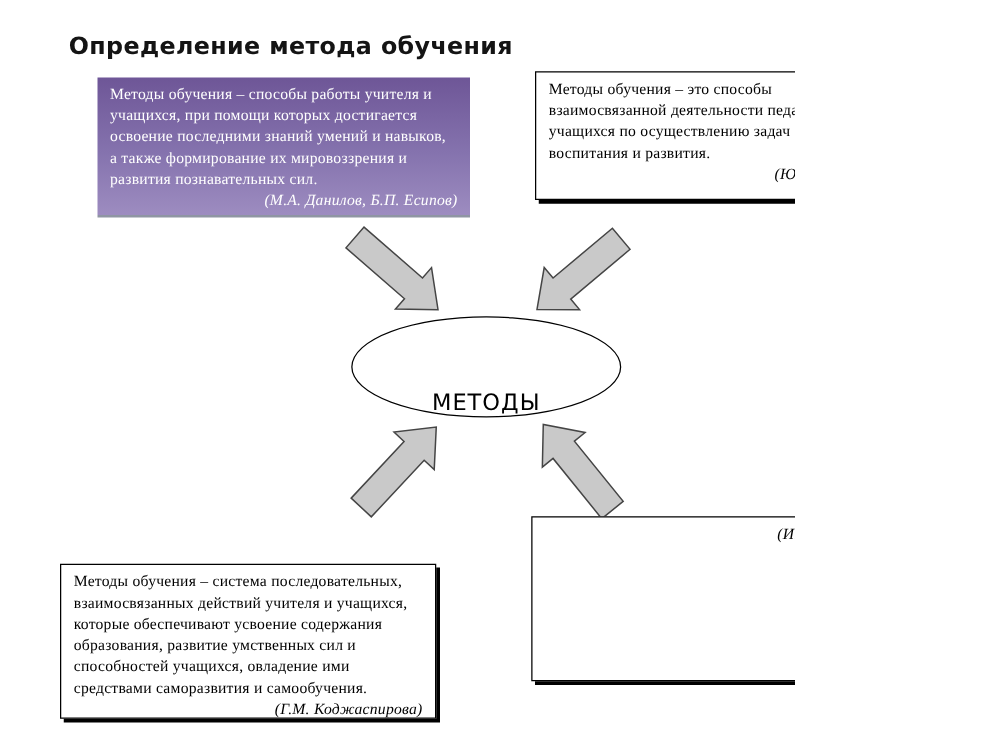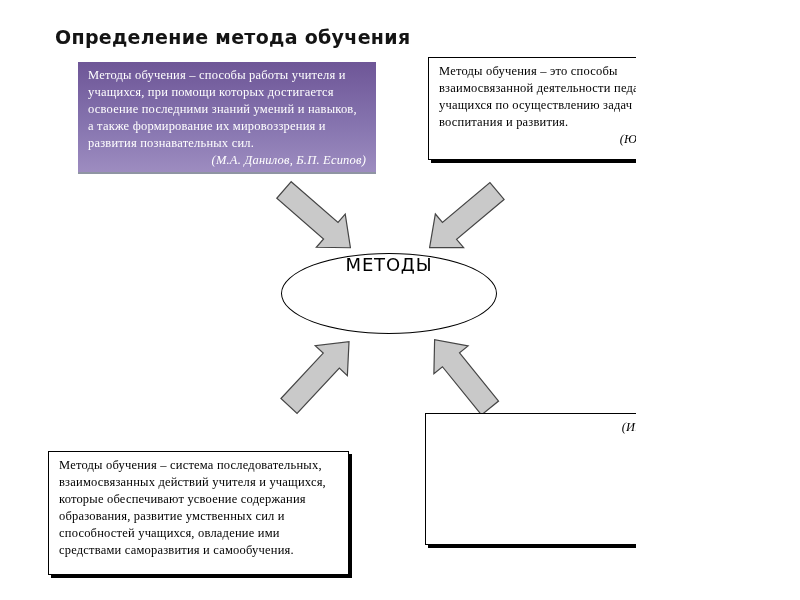--- a/index.html
+++ b/index.html
@@ -50,21 +50,21 @@
   .ellipse {
     position: absolute;
     left: 281px; top: 253px; width: 216px; height: 81px;
     box-sizing: border-box;
     border: 1px solid #000000;
     border-radius: 50%;
     background: #ffffff;
     display: flex;
     flex-direction: column;
     align-items: center;
-    justify-content: flex-start;
+    justify-content: flex-end;
     font-family: "DejaVu Sans", "Liberation Sans", sans-serif;
     font-size: 18px;
     line-height: 21px;
     letter-spacing: 0.8px;
     color: #000000;
     z-index: 2;
   }
   .arrows {
     position: absolute;
     left: 0; top: 0;
@@ -121,19 +121,20 @@
     <div>МЕТОДЫ</div>
   </div>
 
   <div class="defbox white" id="box-bl">
     <div class="deftext">Методы обучения – система последовательных,
 взаимосвязанных действий учителя и учащихся,
 которые обеспечивают усвоение содержания
 образования, развитие умственных сил и
 способностей учащихся, овладение ими
 средствами саморазвития и самообучения.</div>
+    <div class="defauthor">(Г.М. Коджаспирова)</div>
   </div>
 
   <div class="defbox white" id="box-br">
     <div class="defauthor">(И.Ф. Бабанский)</div>
   </div>
 
 </div>
 
 </body></html>

